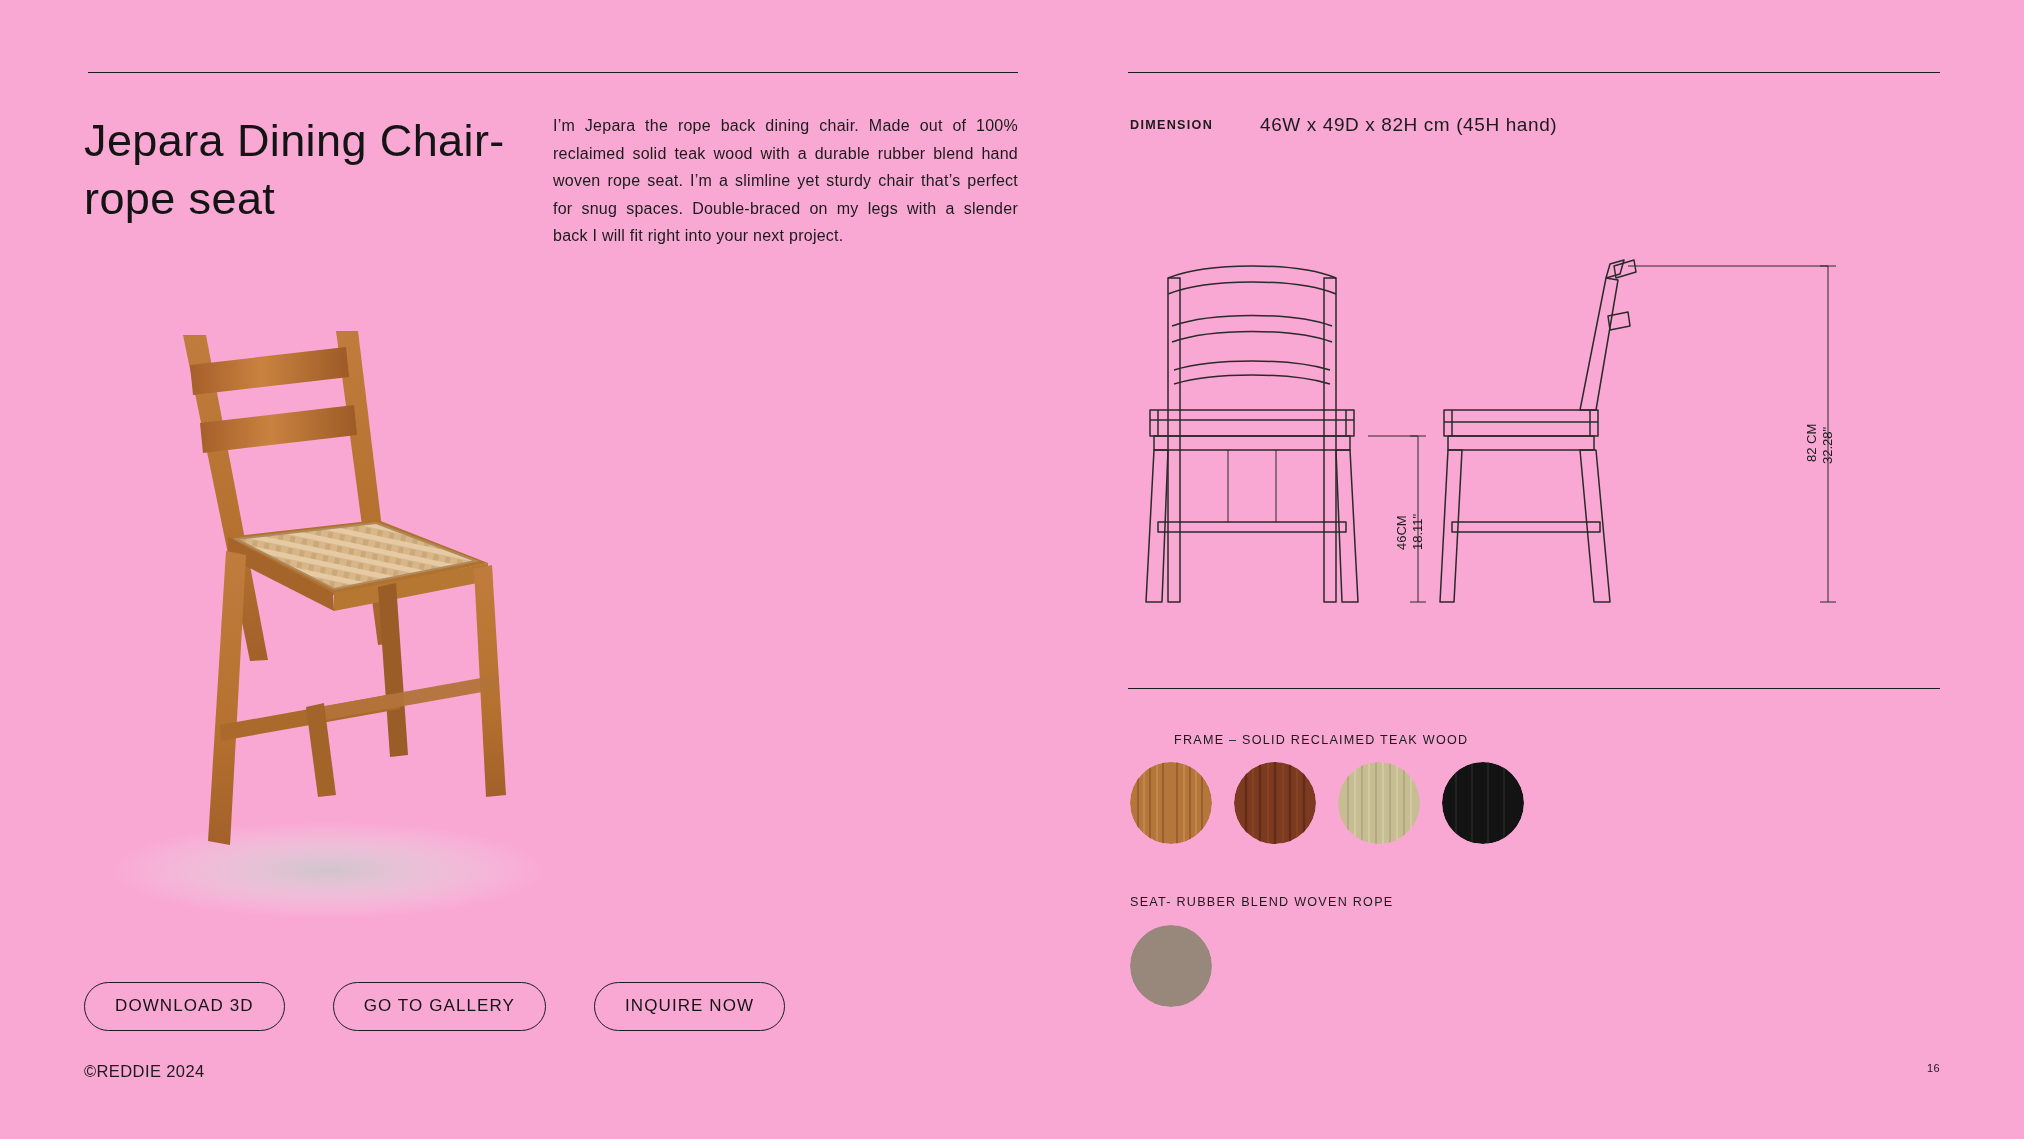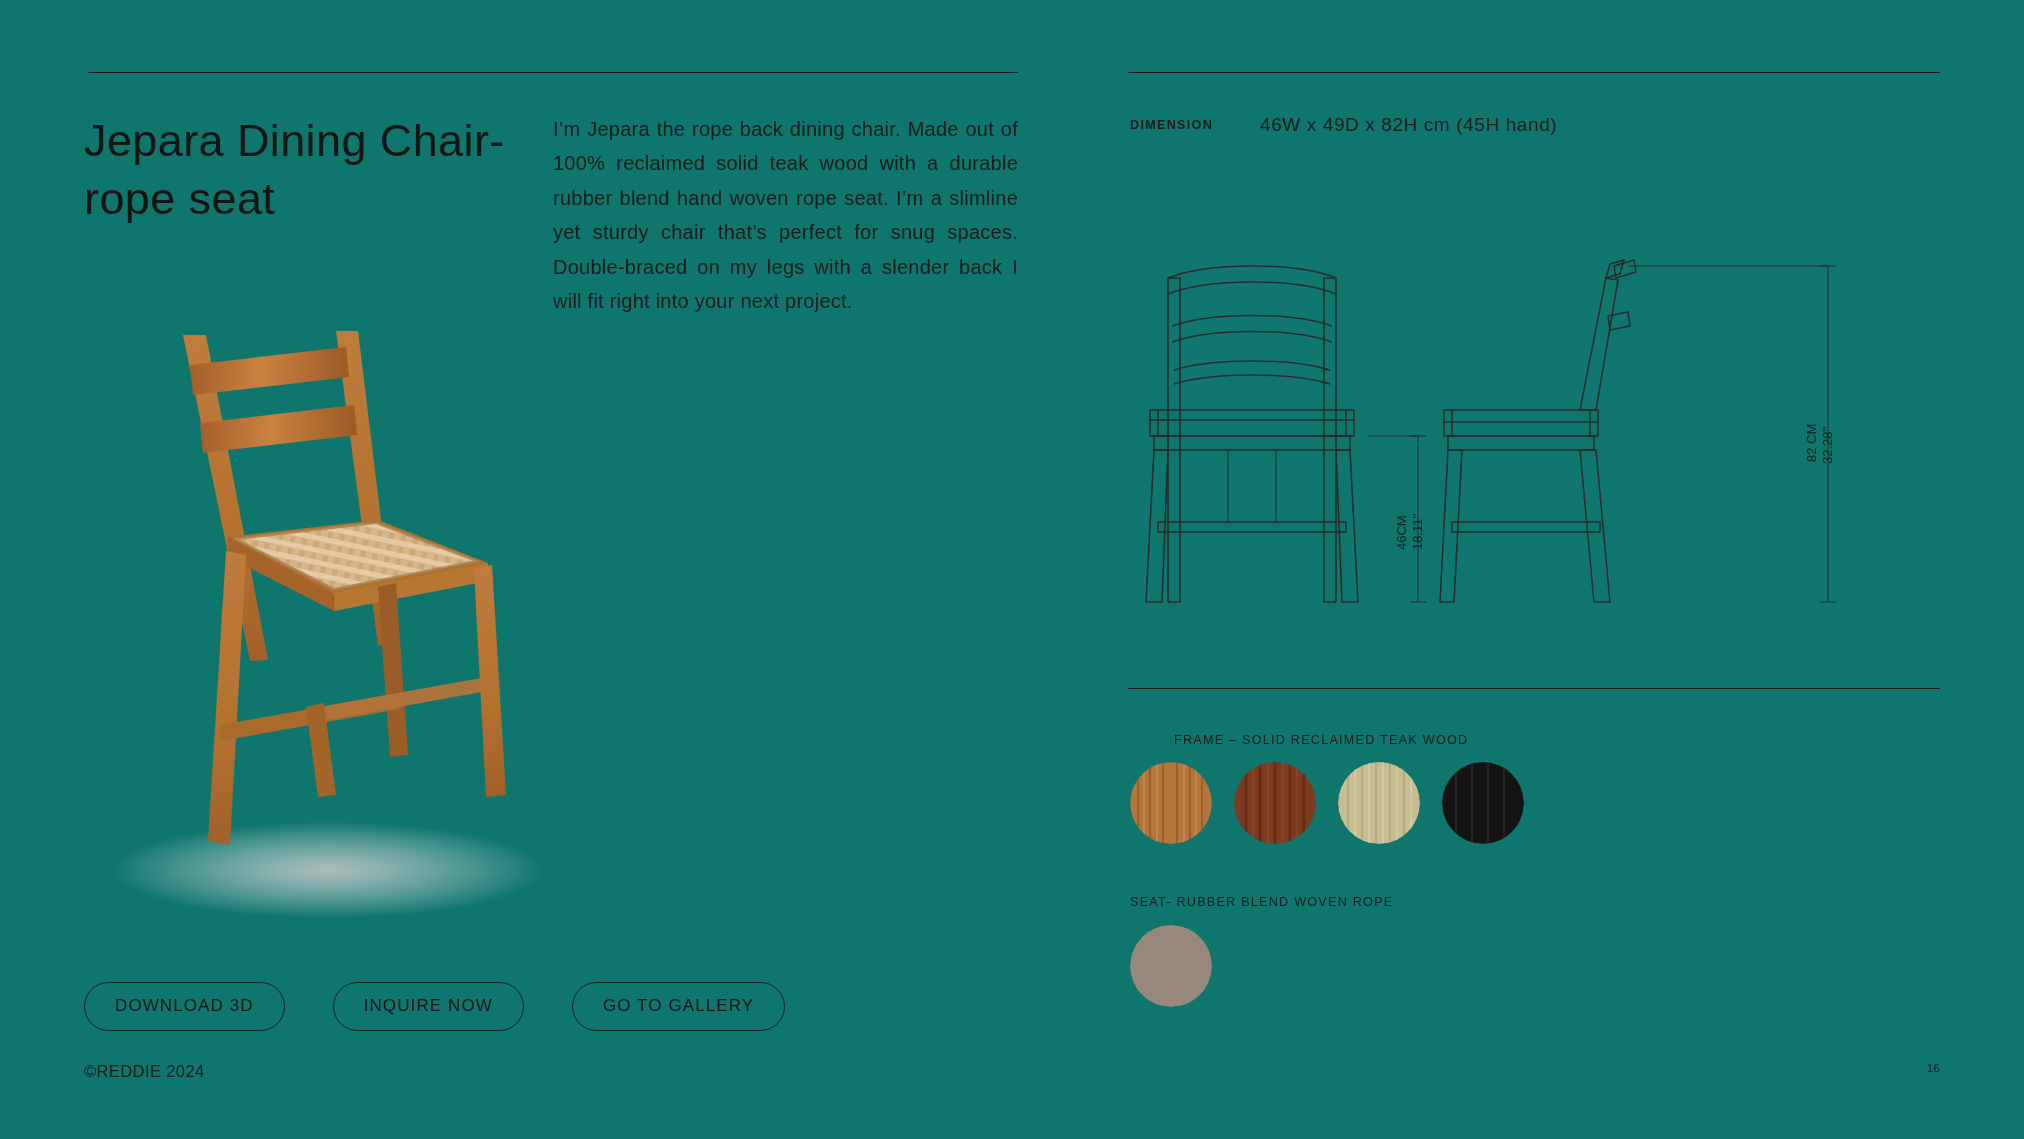--- a/index.html
+++ b/index.html
@@ -8,21 +8,21 @@
     height: 1139px;
     background: #efefef;
     font-family: "Liberation Sans", sans-serif;
     color: #1b1b1b;
     overflow: hidden;
   }
   .page {
     position: relative;
     width: 2024px;
     height: 1139px;
-    background: #0f766e;
+    background: #f9a8d4;
   }
 
   
   .left-rule {
     position: absolute;
     left: 88px; top: 72px; width: 930px;
     border-top: 1.6px solid #1b1b1b;
   }
   .title {
     position: absolute;
@@ -31,21 +31,21 @@
     font-size: 45px;
     line-height: 1.28;
     letter-spacing: 0.4px;
     font-weight: 400;
     color: #141414;
   }
   .desc {
     position: absolute;
     left: 553px; top: 112px;
     width: 465px;
-    font-size: 20px;
+    font-size: 16px;
     line-height: 1.72;
     text-align: justify;
     color: #1b1b1b;
     letter-spacing: 0.25px;
   }
 
   
   .photo {
     position: absolute;
     left: 78px; top: 325px;
@@ -203,22 +203,22 @@
       <path d="M300 262 L318 258 L330 430 L312 432 Z" fill="#9a5d28"></path>
 
       <path d="M142 400 L320 368 L322 384 L143 416 Z" fill="#a96a2c"></path>
       <path d="M230 384 L420 350 L421 364 L231 398 Z" fill="#b2733a" opacity="0.95"></path>
       <path d="M228 382 L246 378 L258 470 L240 472 Z" fill="#a3642a"></path>
     </svg>
   </div>
 
   <div class="btn-row">
     <button class="btn">DOWNLOAD 3D</button>
+    <button class="btn">GO TO GALLERY</button>
     <button class="btn">INQUIRE NOW</button>
-    <button class="btn">GO TO GALLERY</button>
   </div>
 
   <div class="copyright">©REDDIE 2024</div>
   <div class="pagenum">16</div>
 
   <div class="right-rule-top"></div>
 
   <div class="dim-label">DIMENSION</div>
   <div class="dim-value">46W x 49D x 82H cm (45H hand)</div>
 

